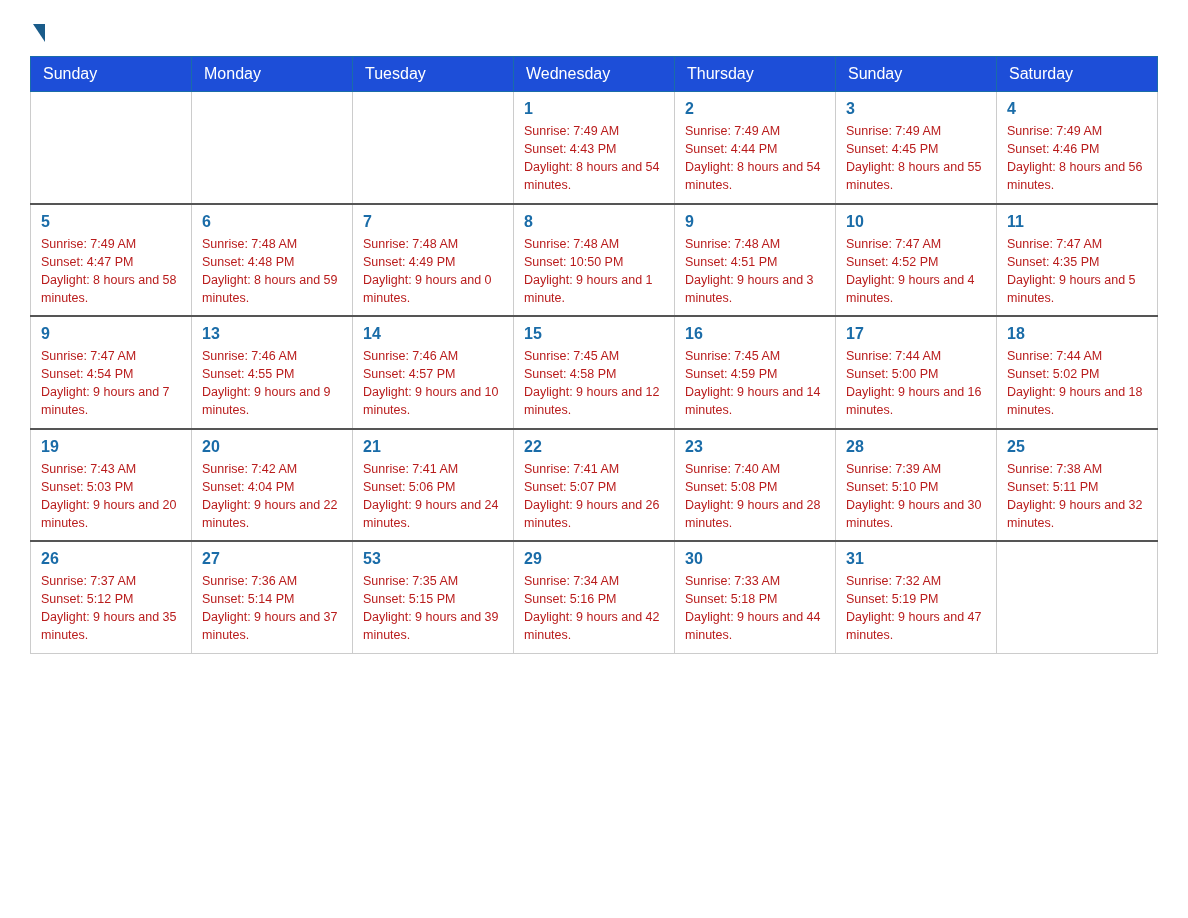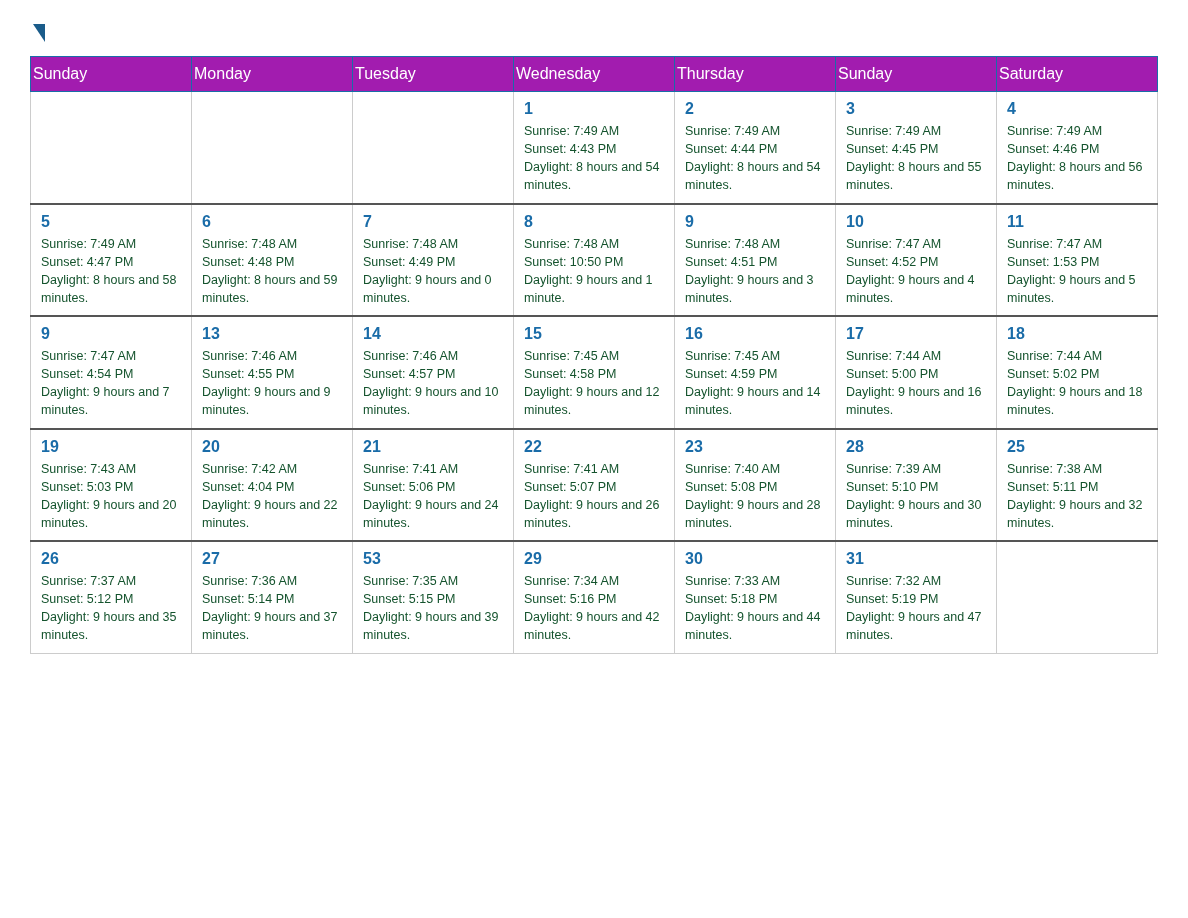--- a/index.html
+++ b/index.html
@@ -60,25 +60,25 @@
       font-size: 22px;
       color: #333;
       margin-top: 4px;
     }
     .calendar {
       width: 100%;
       border-collapse: collapse;
       border: 1px solid #aaa;
     }
     .calendar th {
-      background-color: #a21caf;
+      background-color: #1d4ed8;
       color: #fff;
       font-size: 16px;
       font-weight: normal;
-      padding: 8px 2px;
+      padding: 8px 12px;
       text-align: left;
       border: 1px solid #1a6ca8;
     }
     .calendar td {
       vertical-align: top;
       padding: 8px 10px;
       border: 1px solid #ccc;
       width: 14.28%;
       min-height: 100px;
       font-size: 13px;
@@ -86,21 +86,21 @@
     }
     .day-number {
       font-size: 16px;
       font-weight: bold;
       color: #1a6ca8;
       margin-bottom: 4px;
       display: block;
     }
     .day-info {
       font-size: 12.5px;
-      color: #14532d;
+      color: #b91c1c;
       line-height: 1.45;
     }
     .calendar tr td:first-child .day-number,
     .calendar tr td .day-number {
       color: #1a6ca8;
     }
     .empty-cell {
       background: #fff;
     }
     .row-divider td {
@@ -209,21 +209,21 @@
         <td>
           <span class="day-number">10</span>
           <div class="day-info">Sunrise: 7:47 AM
 Sunset: 4:52 PM
 Daylight: 9 hours
 and 4 minutes.</div>
         </td>
         <td>
           <span class="day-number">11</span>
           <div class="day-info">Sunrise: 7:47 AM
-Sunset: 1:53 PM
+Sunset: 4:35 PM
 Daylight: 9 hours
 and 5 minutes.</div>
         </td>
       </tr>
       <tr class="row-divider">
         <td>
           <span class="day-number">9</span>
           <div class="day-info">Sunrise: 7:47 AM
 Sunset: 4:54 PM
 Daylight: 9 hours

